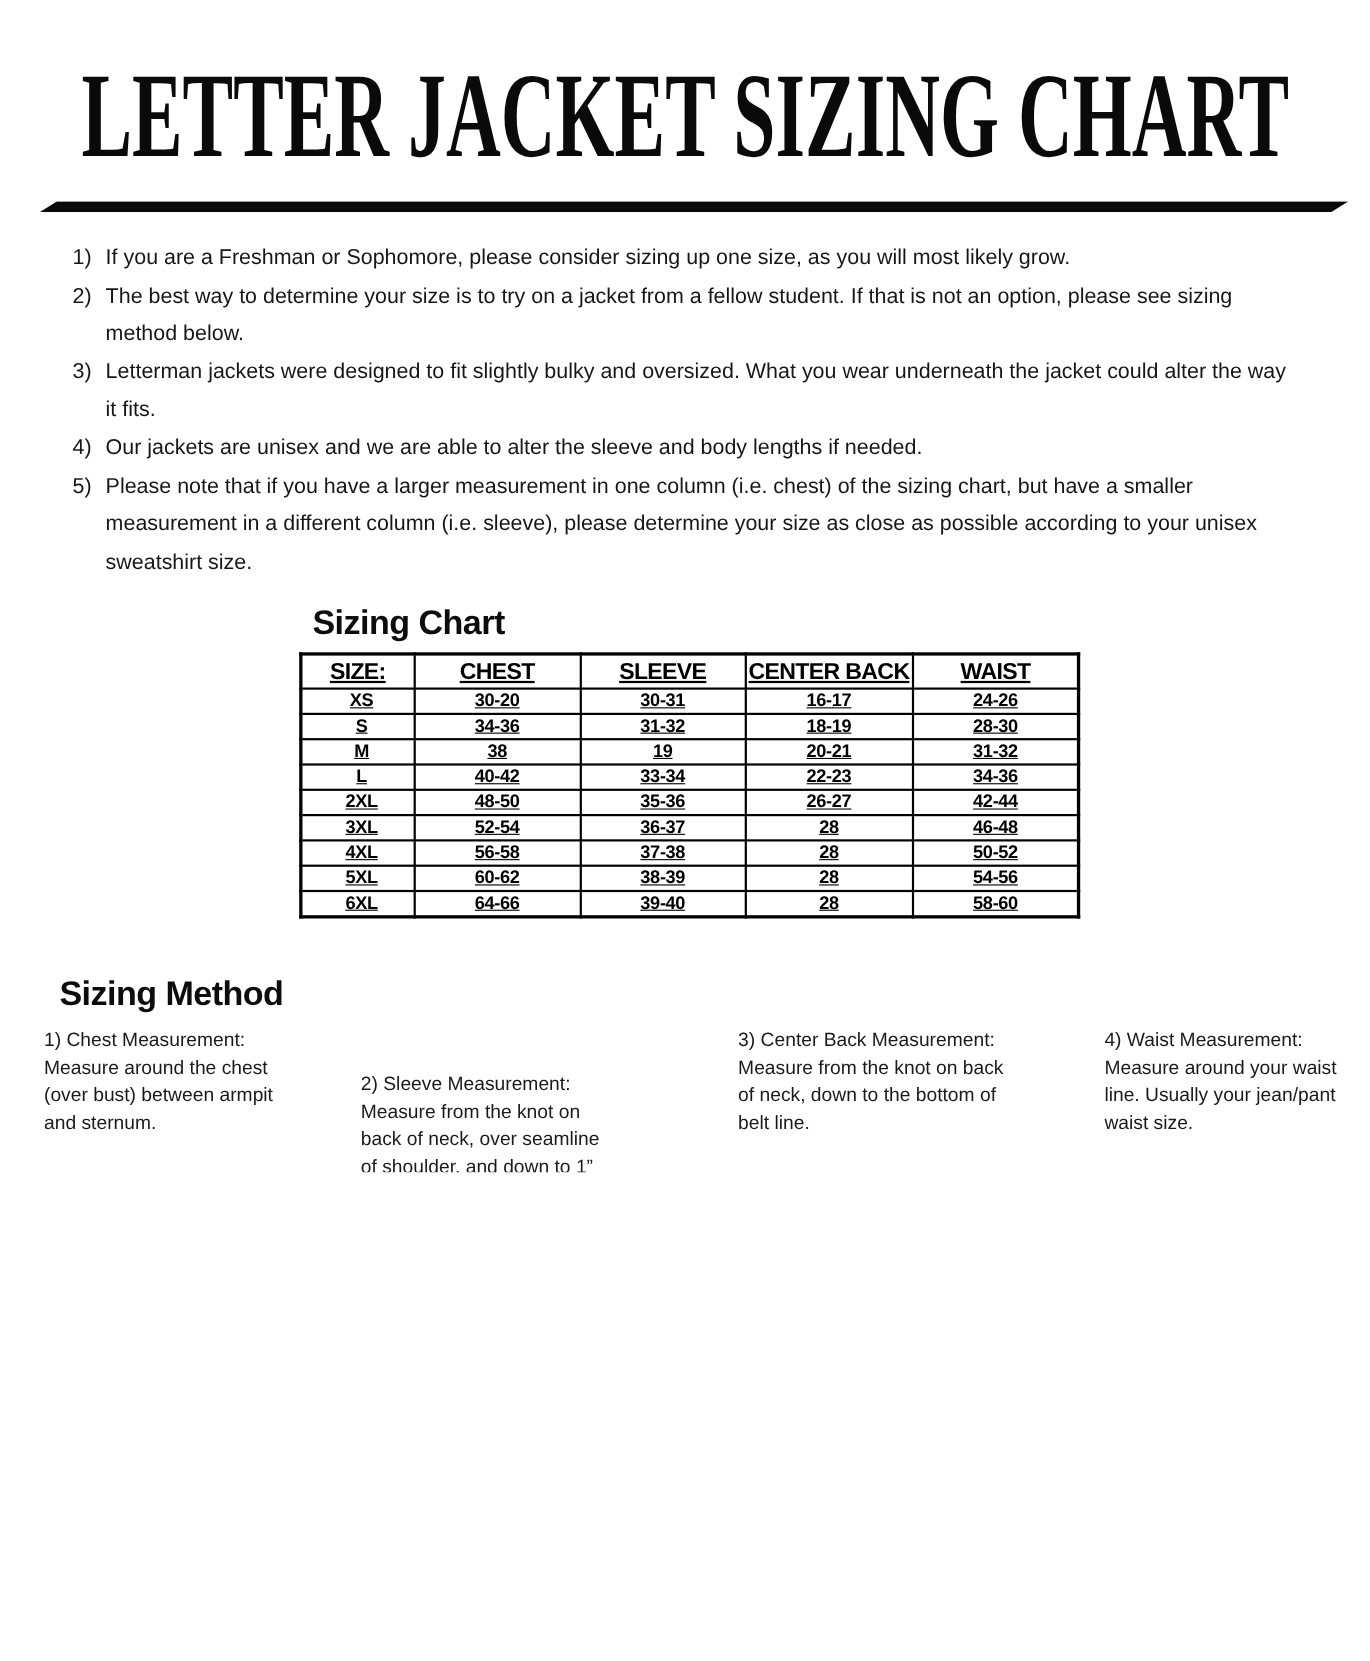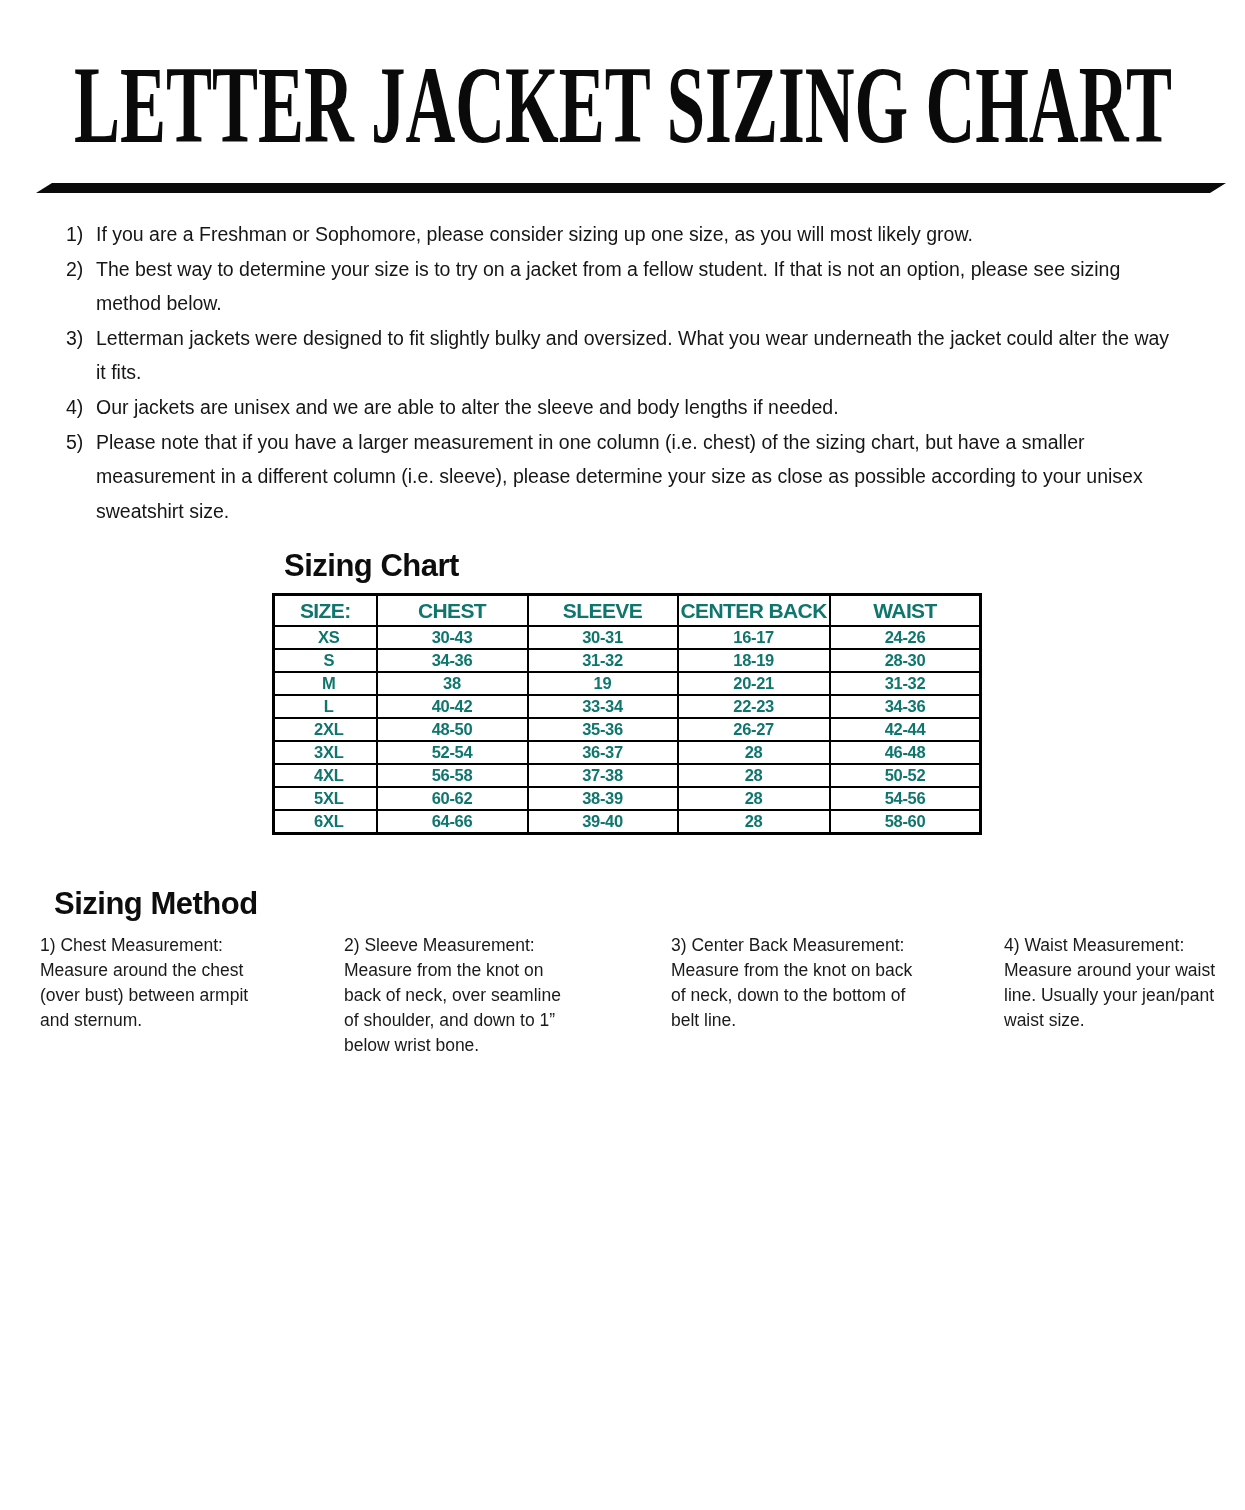--- a/index.html
+++ b/index.html
@@ -30,31 +30,31 @@
     position:absolute;font-weight:bold;font-size:31px;letter-spacing:-0.5px;color:#0d0d0d;
   }
   .h2.chart{left:284px;top:548px;}
   .h2.method{left:54px;top:886px;}
   
   .size-table{
     position:absolute;left:272px;top:593px;border-collapse:collapse;
     border:3.5px solid #000;table-layout:fixed;
   }
   .size-table th,.size-table td{
-    border:2.5px solid #000;font-weight:bold;color:#0f766e;
-    white-space:nowrap;overflow:hidden;
+    border:2.5px solid #000;font-weight:bold;color:#000000;
+    white-space:nowrap;overflow:hidden;text-decoration:underline;
   }
   .size-table th{font-size:21px;height:29px;text-align:center;letter-spacing:-0.6px;padding:0 2px;}
   .size-table td{font-size:16.5px;height:21px;text-align:center;padding:0 2px;letter-spacing:-0.3px;}
   .size-table td.size-col{text-align:center;padding-left:9px;}
   .size-table th.size-col-h{text-align:center;}
   
   .mcol{position:absolute;top:933px;font-size:17.5px;line-height:25px;color:#1a1a1a;}
   .mcol.c1{left:40px;width:240px;}
-  .mcol.c2{left:344px;width:224px;}
+  .mcol.c2{left:328px;width:224px;margin-top:40px;}
   .mcol.c3{left:671px;width:254px;}
   .mcol.c4{left:1004px;width:212px;}
   
   .figure{position:absolute;top:1062px;width:270px;height:429px;}
   .figure.f1{left:15px;}
   .figure.f2{left:323px;}
   .figure.f3{left:654px;}
   .figure.f4{left:980px;}
   .body-outline{fill:#ffffff;stroke:#0f0f0f;stroke-width:3;stroke-linejoin:round;stroke-linecap:round;}
   .red-dash{fill:none;stroke-width:3;stroke-linecap:round;}
@@ -110,21 +110,21 @@
         <th class="size-col-h">SIZE:</th>
         <th>CHEST</th>
         <th>SLEEVE</th>
         <th>CENTER BACK</th>
         <th>WAIST</th>
       </tr>
     </thead>
     <tbody>
         <tr>
           <td class="size-col">XS</td>
-          <td>30-43</td>
+          <td>30-20</td>
           <td>30-31</td>
           <td>16-17</td>
           <td>24-26</td>
         </tr>
         <tr>
           <td class="size-col">S</td>
           <td>34-36</td>
           <td>31-32</td>
           <td>18-19</td>
           <td>28-30</td>

